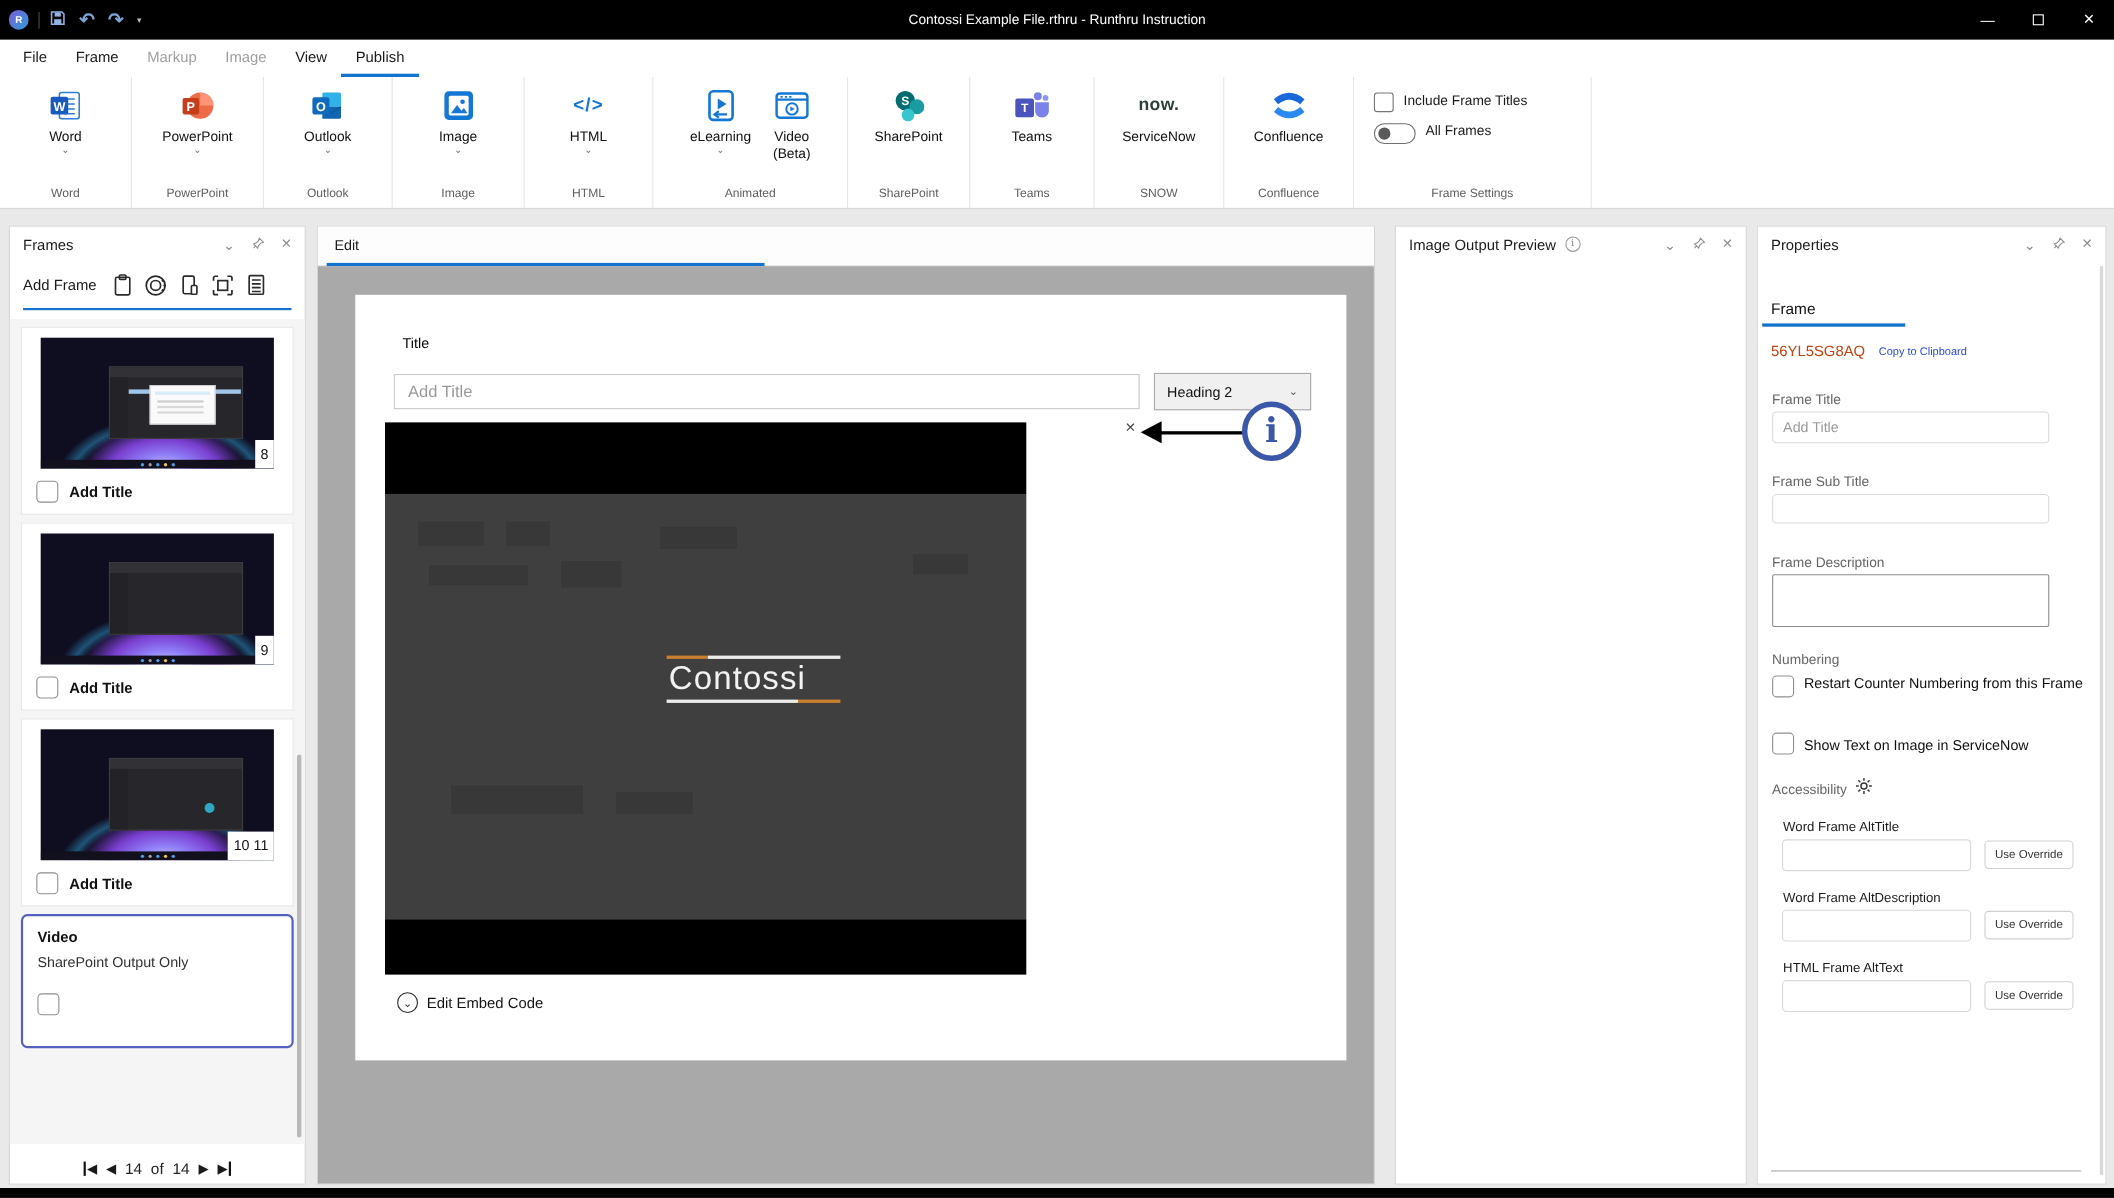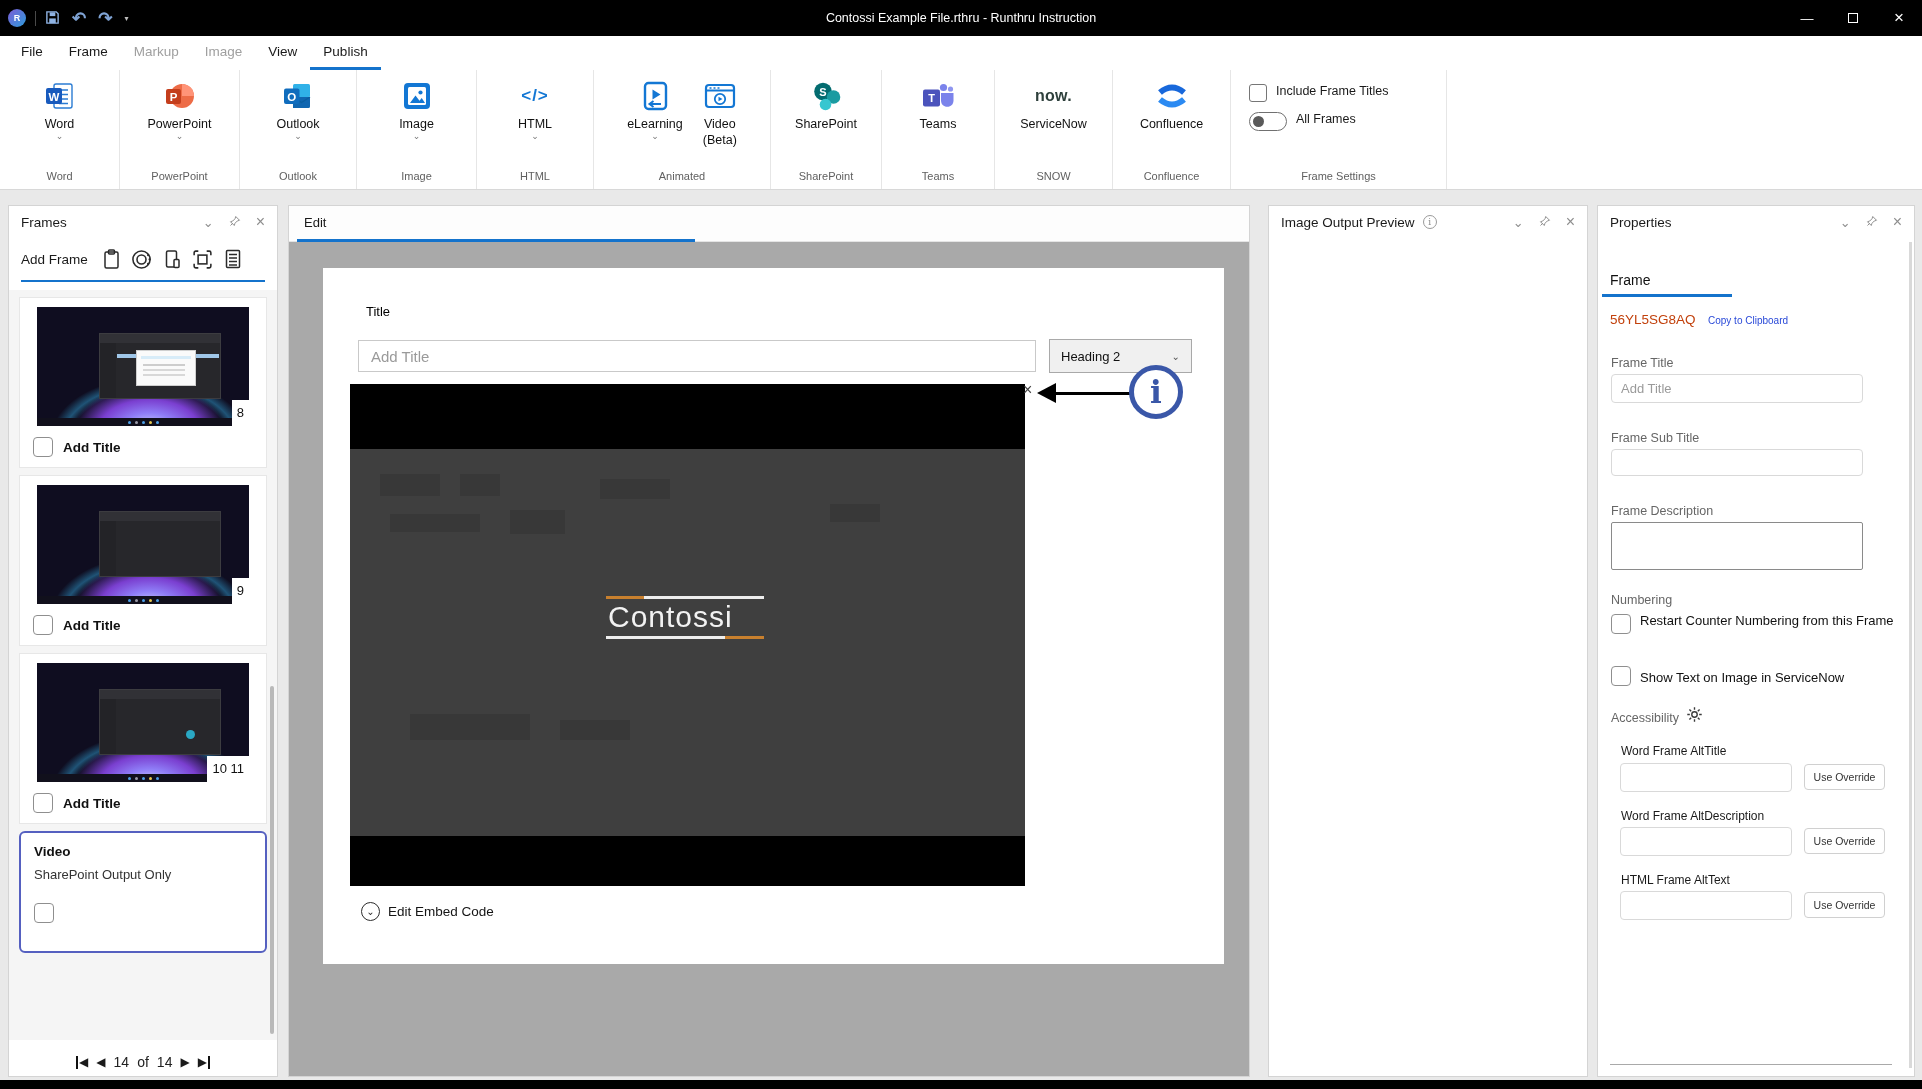--- a/index.html
+++ b/index.html
@@ -92,21 +92,21 @@
   .etabs{position:relative;height:36px;background:#fdfdfd;border-bottom:1px solid #e4e4e4}
   .etab{position:absolute;left:15px;top:9px;font-size:13px;color:#1a1a1a;cursor:pointer}
   .etab-underline{position:absolute;left:8px;bottom:-1px;width:398px;height:3px;background:#1473cc}
   .ebody{position:absolute;left:0;right:0;top:36px;bottom:0;background:#a9a9a9}
   .page{position:absolute;left:34px;top:26px;width:901px;height:696px;background:#fff}
   .title-label{position:absolute;left:43px;top:36px;font-size:13px;color:#000000}
   .title-input{position:absolute;left:35px;top:72px;width:678px;height:32px;border:1px solid #c9c9c9;font-size:15px;padding:0 12px;font-family:"Liberation Sans",sans-serif;color:#333;outline:none}
   .title-input::placeholder{color:#9a9a9a}
   .style-dd{position:absolute;left:726px;top:71px;width:143px;height:34px;background:#f0f0f0;border:1px solid #a9a9a9;display:flex;align-items:center;padding:0 11px;font-size:13px;color:#111;cursor:pointer}
   .style-dd .ddchev{margin-left:auto;font-size:10px;color:#555}
-  .video{position:absolute;left:27px;top:116px;width:675px;height:502px;background:#3f3f3f;overflow:hidden}
+  .video{position:absolute;left:27px;top:116px;width:583px;height:502px;background:#3f3f3f;overflow:hidden}
   .vband-top{position:absolute;left:0;right:0;top:0;height:65px;background:#000}
   .vband-bot{position:absolute;left:0;right:0;bottom:0;height:50px;background:#000}
   .vblk{position:absolute;background:#383838}
   .vlogo{position:absolute;left:256px;top:212px;width:158px}
   .vline-top{height:3px;background:linear-gradient(to right,#c8802e 0 38px,#ededed 38px)}
   .vname{font-size:30px;color:#f2f2f2;letter-spacing:1px;padding:1px 0 2px 2px;white-space:nowrap}
   .vline-bot{height:3px;background:linear-gradient(to right,#ededed 0 119px,#c8802e 119px)}
   .vclose{position:absolute;left:700px;top:114px;font-size:16px;color:#444;cursor:pointer;line-height:1}
   .annot-line{position:absolute;left:731px;top:124px;width:82px;height:3px;background:#000}
   .annot-head{position:absolute;left:714px;top:115px;width:0;height:0;border-right:19px solid #000;border-top:10px solid transparent;border-bottom:10px solid transparent}

